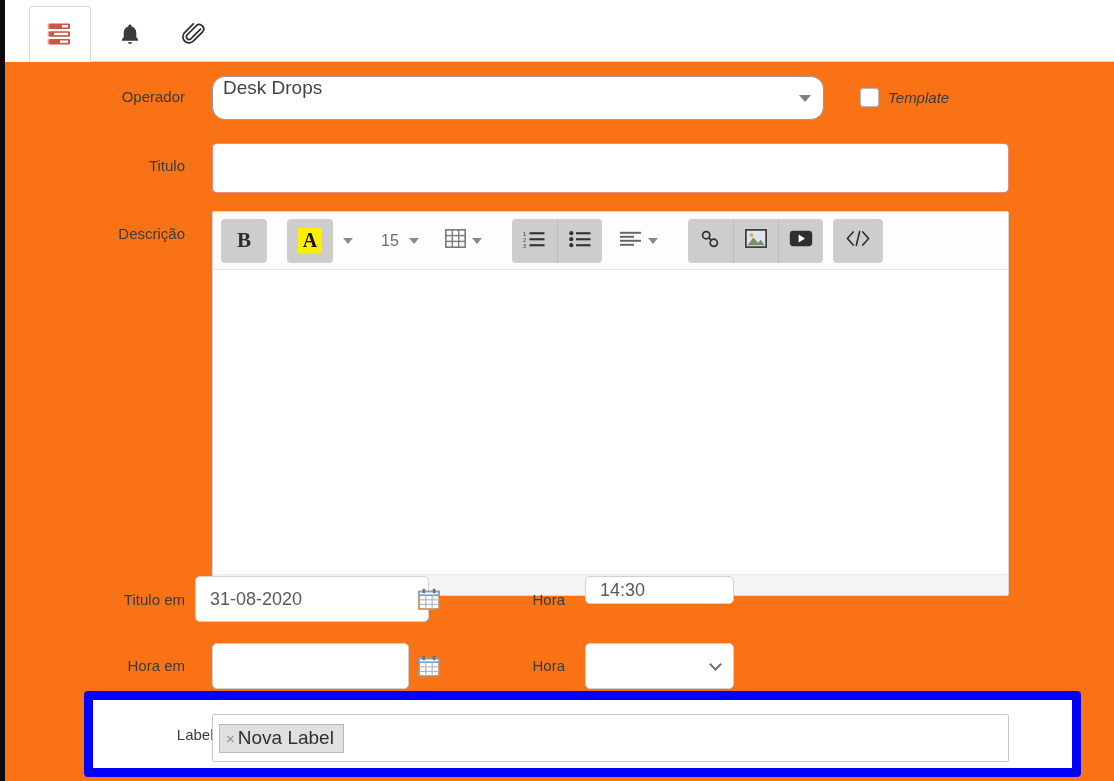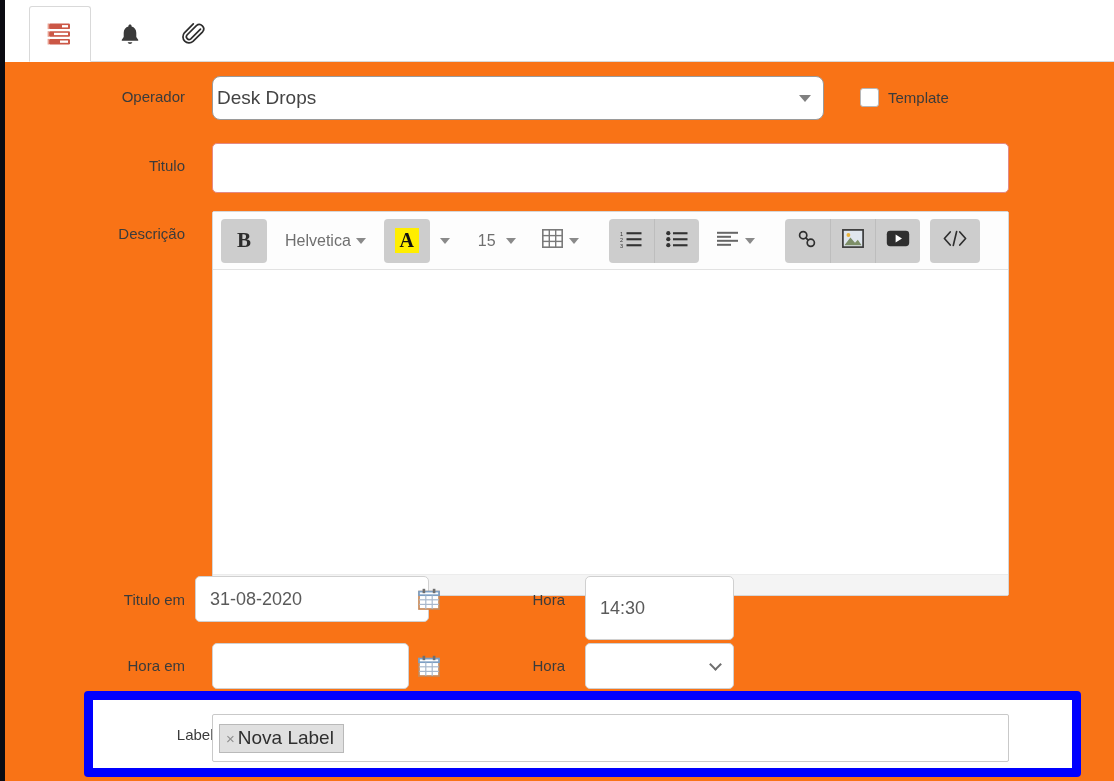--- a/index.html
+++ b/index.html
@@ -64,25 +64,25 @@
     text-align: right;
     font-size: 15px;
     color: #3b3b3b;
     font-family: "Liberation Sans", sans-serif;
   }
 
   .ctl-select {
     position: absolute;
     background: #fff;
     border: 1px solid #9a9a9a;
-    border-radius: 8px;
+    border-radius: 13px;
     font-size: 19px;
     color: #444;
-    padding: 0 30px 0 4px;
-    display: flex; align-items: center;
+    padding: 0 30px 0 10px;
+    display: flex; align-items: flex-start;
   }
   .caret-down {
     position: absolute; right: 12px; top: 50%;
     width: 0; height: 0; margin-top: -3px;
     border-left: 6px solid transparent;
     border-right: 6px solid transparent;
     border-top: 7px solid #808080;
   }
 
   .ctl-input-error {
@@ -91,21 +91,21 @@
     border: 1px solid #e38a85;
     border-radius: 5px;
     font-size: 17px;
     color: #444;
     padding: 0 12px;
     display: flex; align-items: center;
   }
 
   .chk-wrap {
     position: absolute;
-    display: flex; align-items: center; gap: 9px;
+    display: flex; align-items: center; gap: 9px; font-style: italic;
   }
   .chk-box {
     width: 19px; height: 19px;
     border: 1px solid #b6b6b6;
     border-radius: 3px;
     background: #fff;
   }
   .chk-label { font-size: 15px; color: #3b3b3b; }
 
   
@@ -305,24 +305,20 @@
       <div class="toolbar">
 
         <div class="tgroup">
           <div class="tbtn sq" style="width:46px;">
             <span class="b-glyph">B</span>
           </div>
         </div>
 
         <div class="sp"></div>
 
-        <div class="tplain">
-          <span>Helvetica</span>
-          <span class="mini-caret"></span>
-        </div>
 
         <div class="sp"></div>
 
         <div class="tbtn sq" style="width:46px;">
           <span class="a-hilite">A</span>
         </div>
         <div class="tplain" style="padding:0 10px;">
           <span class="mini-caret"></span>
         </div>
 
@@ -459,21 +455,21 @@
         <rect x="1" y="3.6" width="20" height="3.6" fill="#ffffff" stroke="#7d9fc4" stroke-width="1.7"></rect>
         <rect x="4.6" y="0.8" width="2.6" height="4.4" fill="#6f6f6f"></rect>
         <rect x="14.8" y="0.8" width="2.6" height="4.4" fill="#6f6f6f"></rect>
         <line x1="7.8" y1="7.4" x2="7.8" y2="21" stroke="#a8b8cc" stroke-width="1.2"></line>
         <line x1="14.2" y1="7.4" x2="14.2" y2="21" stroke="#a8b8cc" stroke-width="1.2"></line>
         <line x1="1" y1="11.8" x2="21" y2="11.8" stroke="#a8b8cc" stroke-width="1.2"></line>
         <line x1="1" y1="16.4" x2="21" y2="16.4" stroke="#a8b8cc" stroke-width="1.2"></line>
       </svg>
     </span>
     <div class="lbl" style="left:455px; top:529px; width:105px;">Hora</div>
-    <div class="ctl-text" style="left:580px; top:514px; width:149px; height:64px;">
+    <div class="ctl-text" style="left:580px; top:514px; width:149px; height:28px;">
       <span>14:30</span>
     </div>
 
     <div class="lbl" style="left:5px; top:595px; width:175px;">Hora em</div>
     <div class="ctl-text" style="left:207px; top:581px; width:197px; height:46px;">
       <span></span>
     </div>
     <span class="cal-ico" style="left:413px; top:593px;">
       <svg width="22" height="22" viewBox="0 0 22 22">
         <rect x="1" y="3.6" width="20" height="17.4" fill="#ffffff" stroke="#c98a5a" stroke-width="1.7"></rect>

